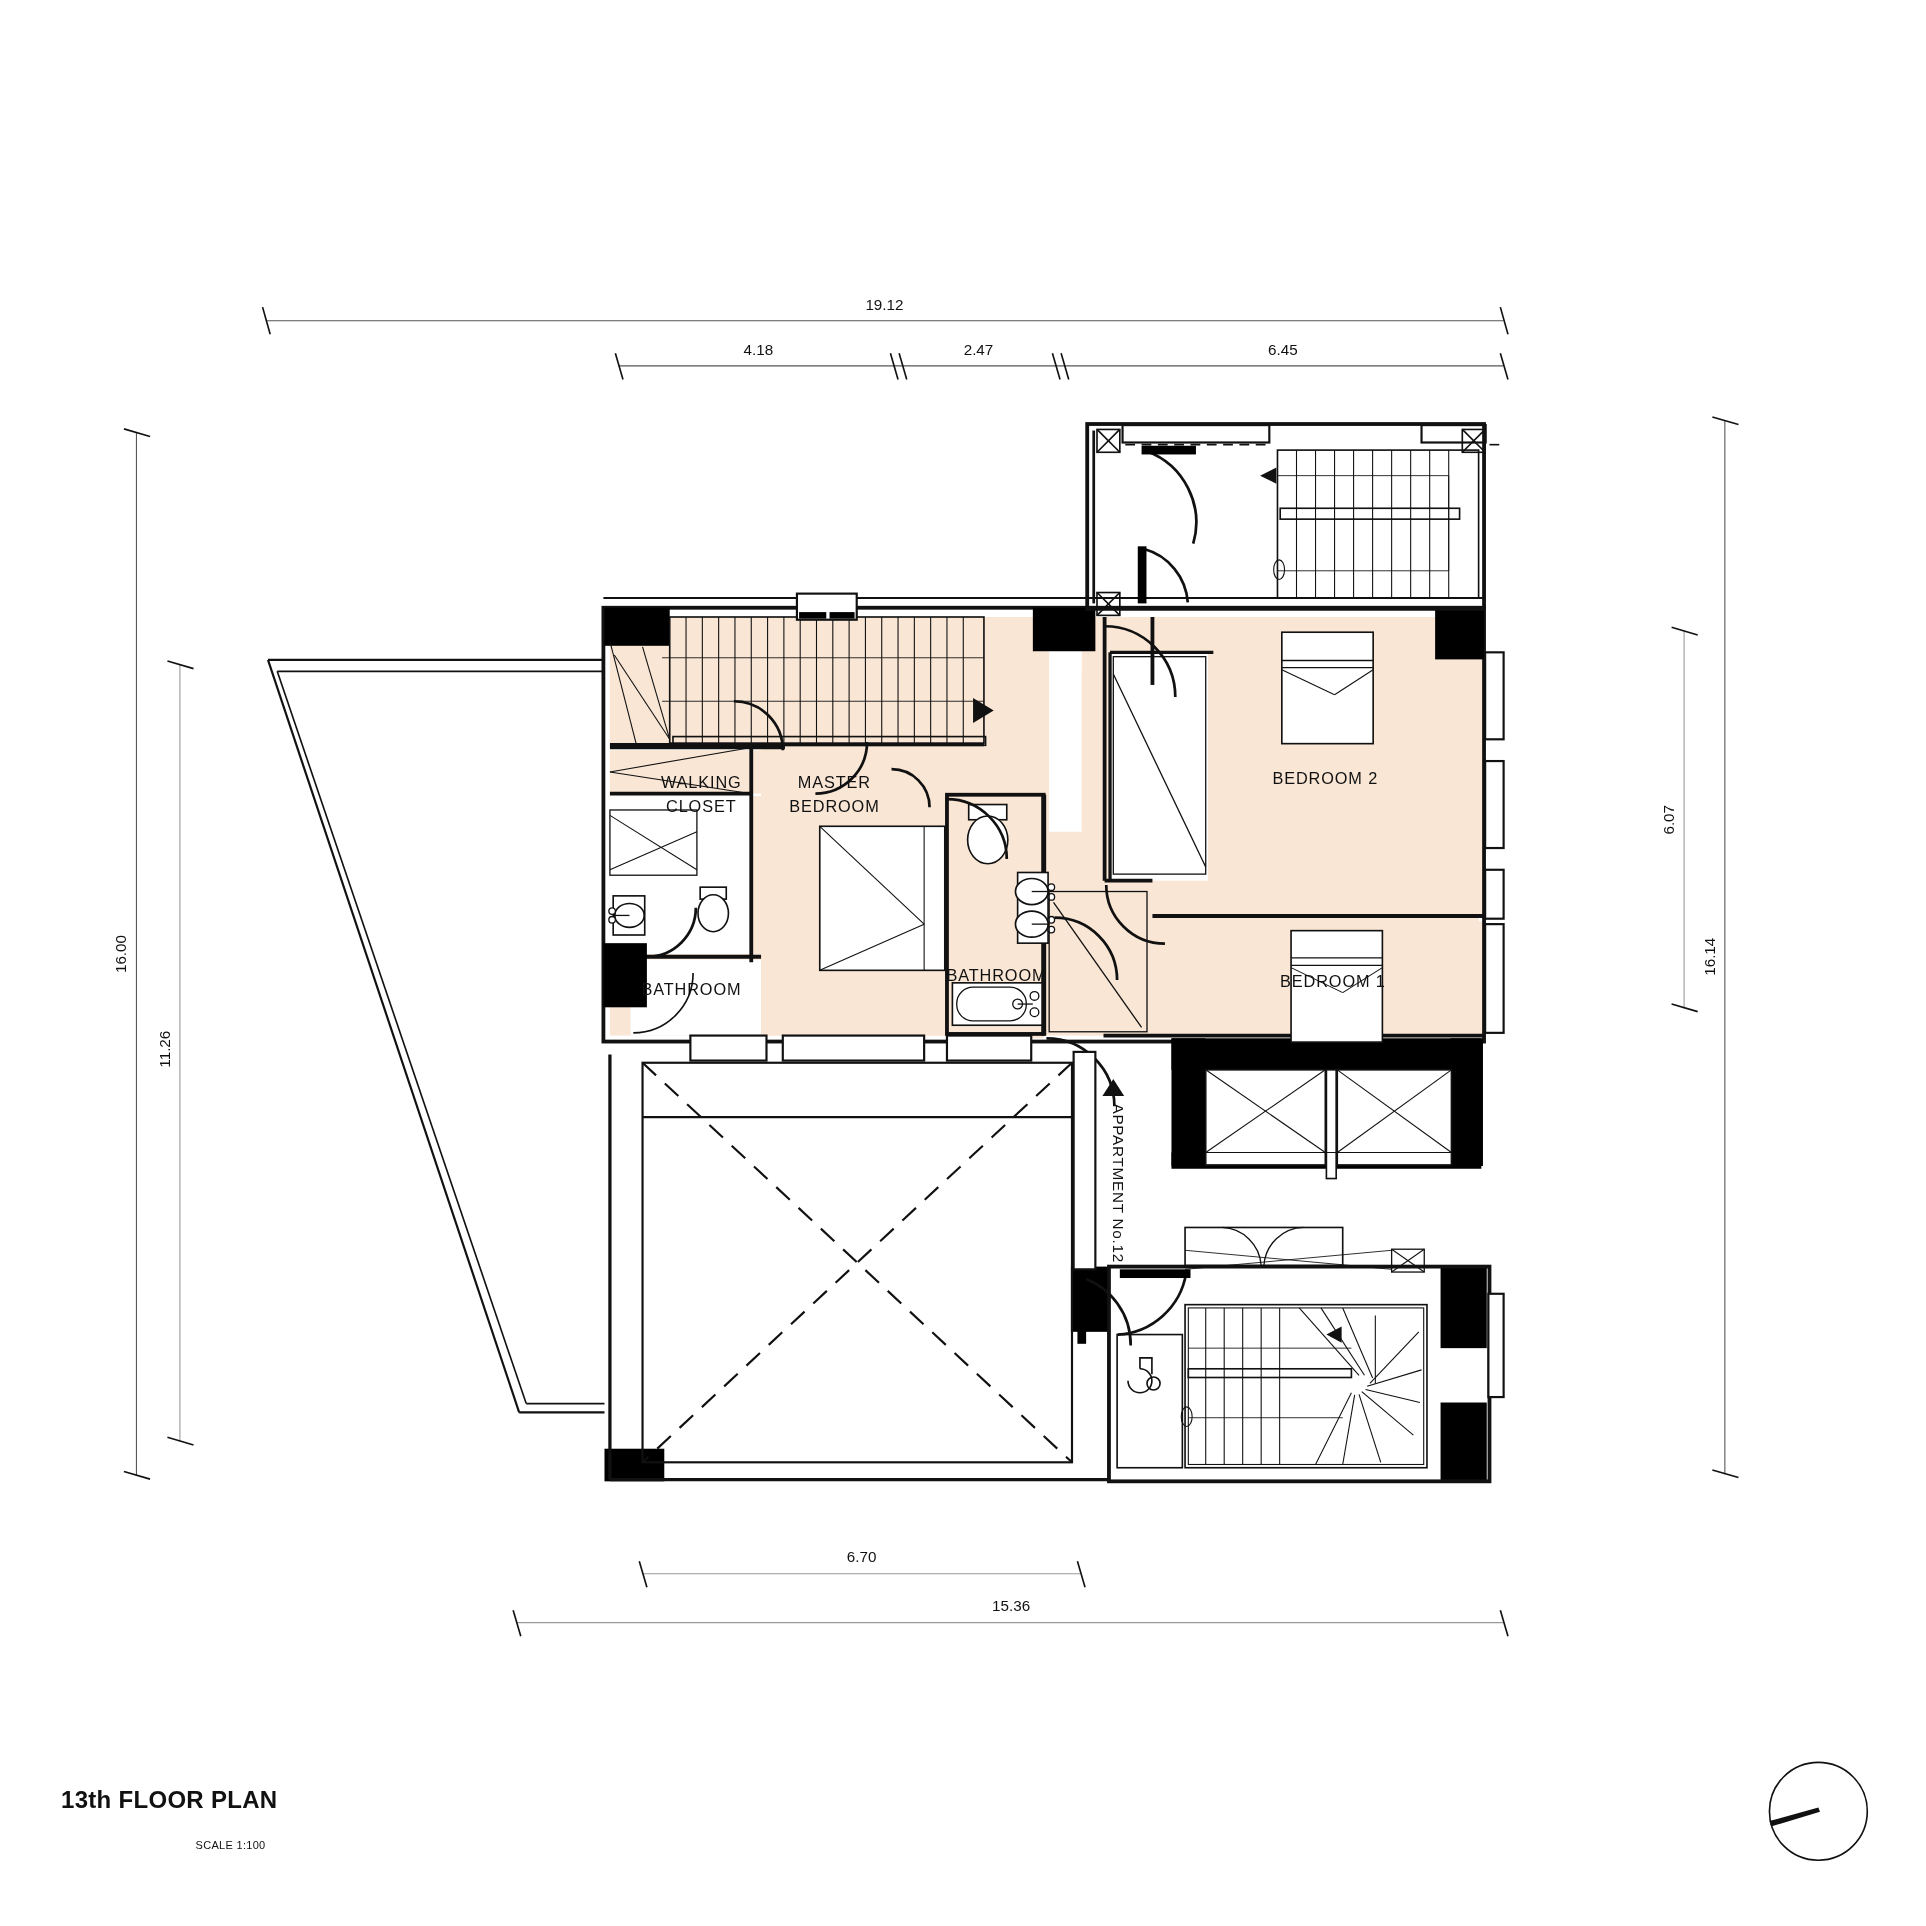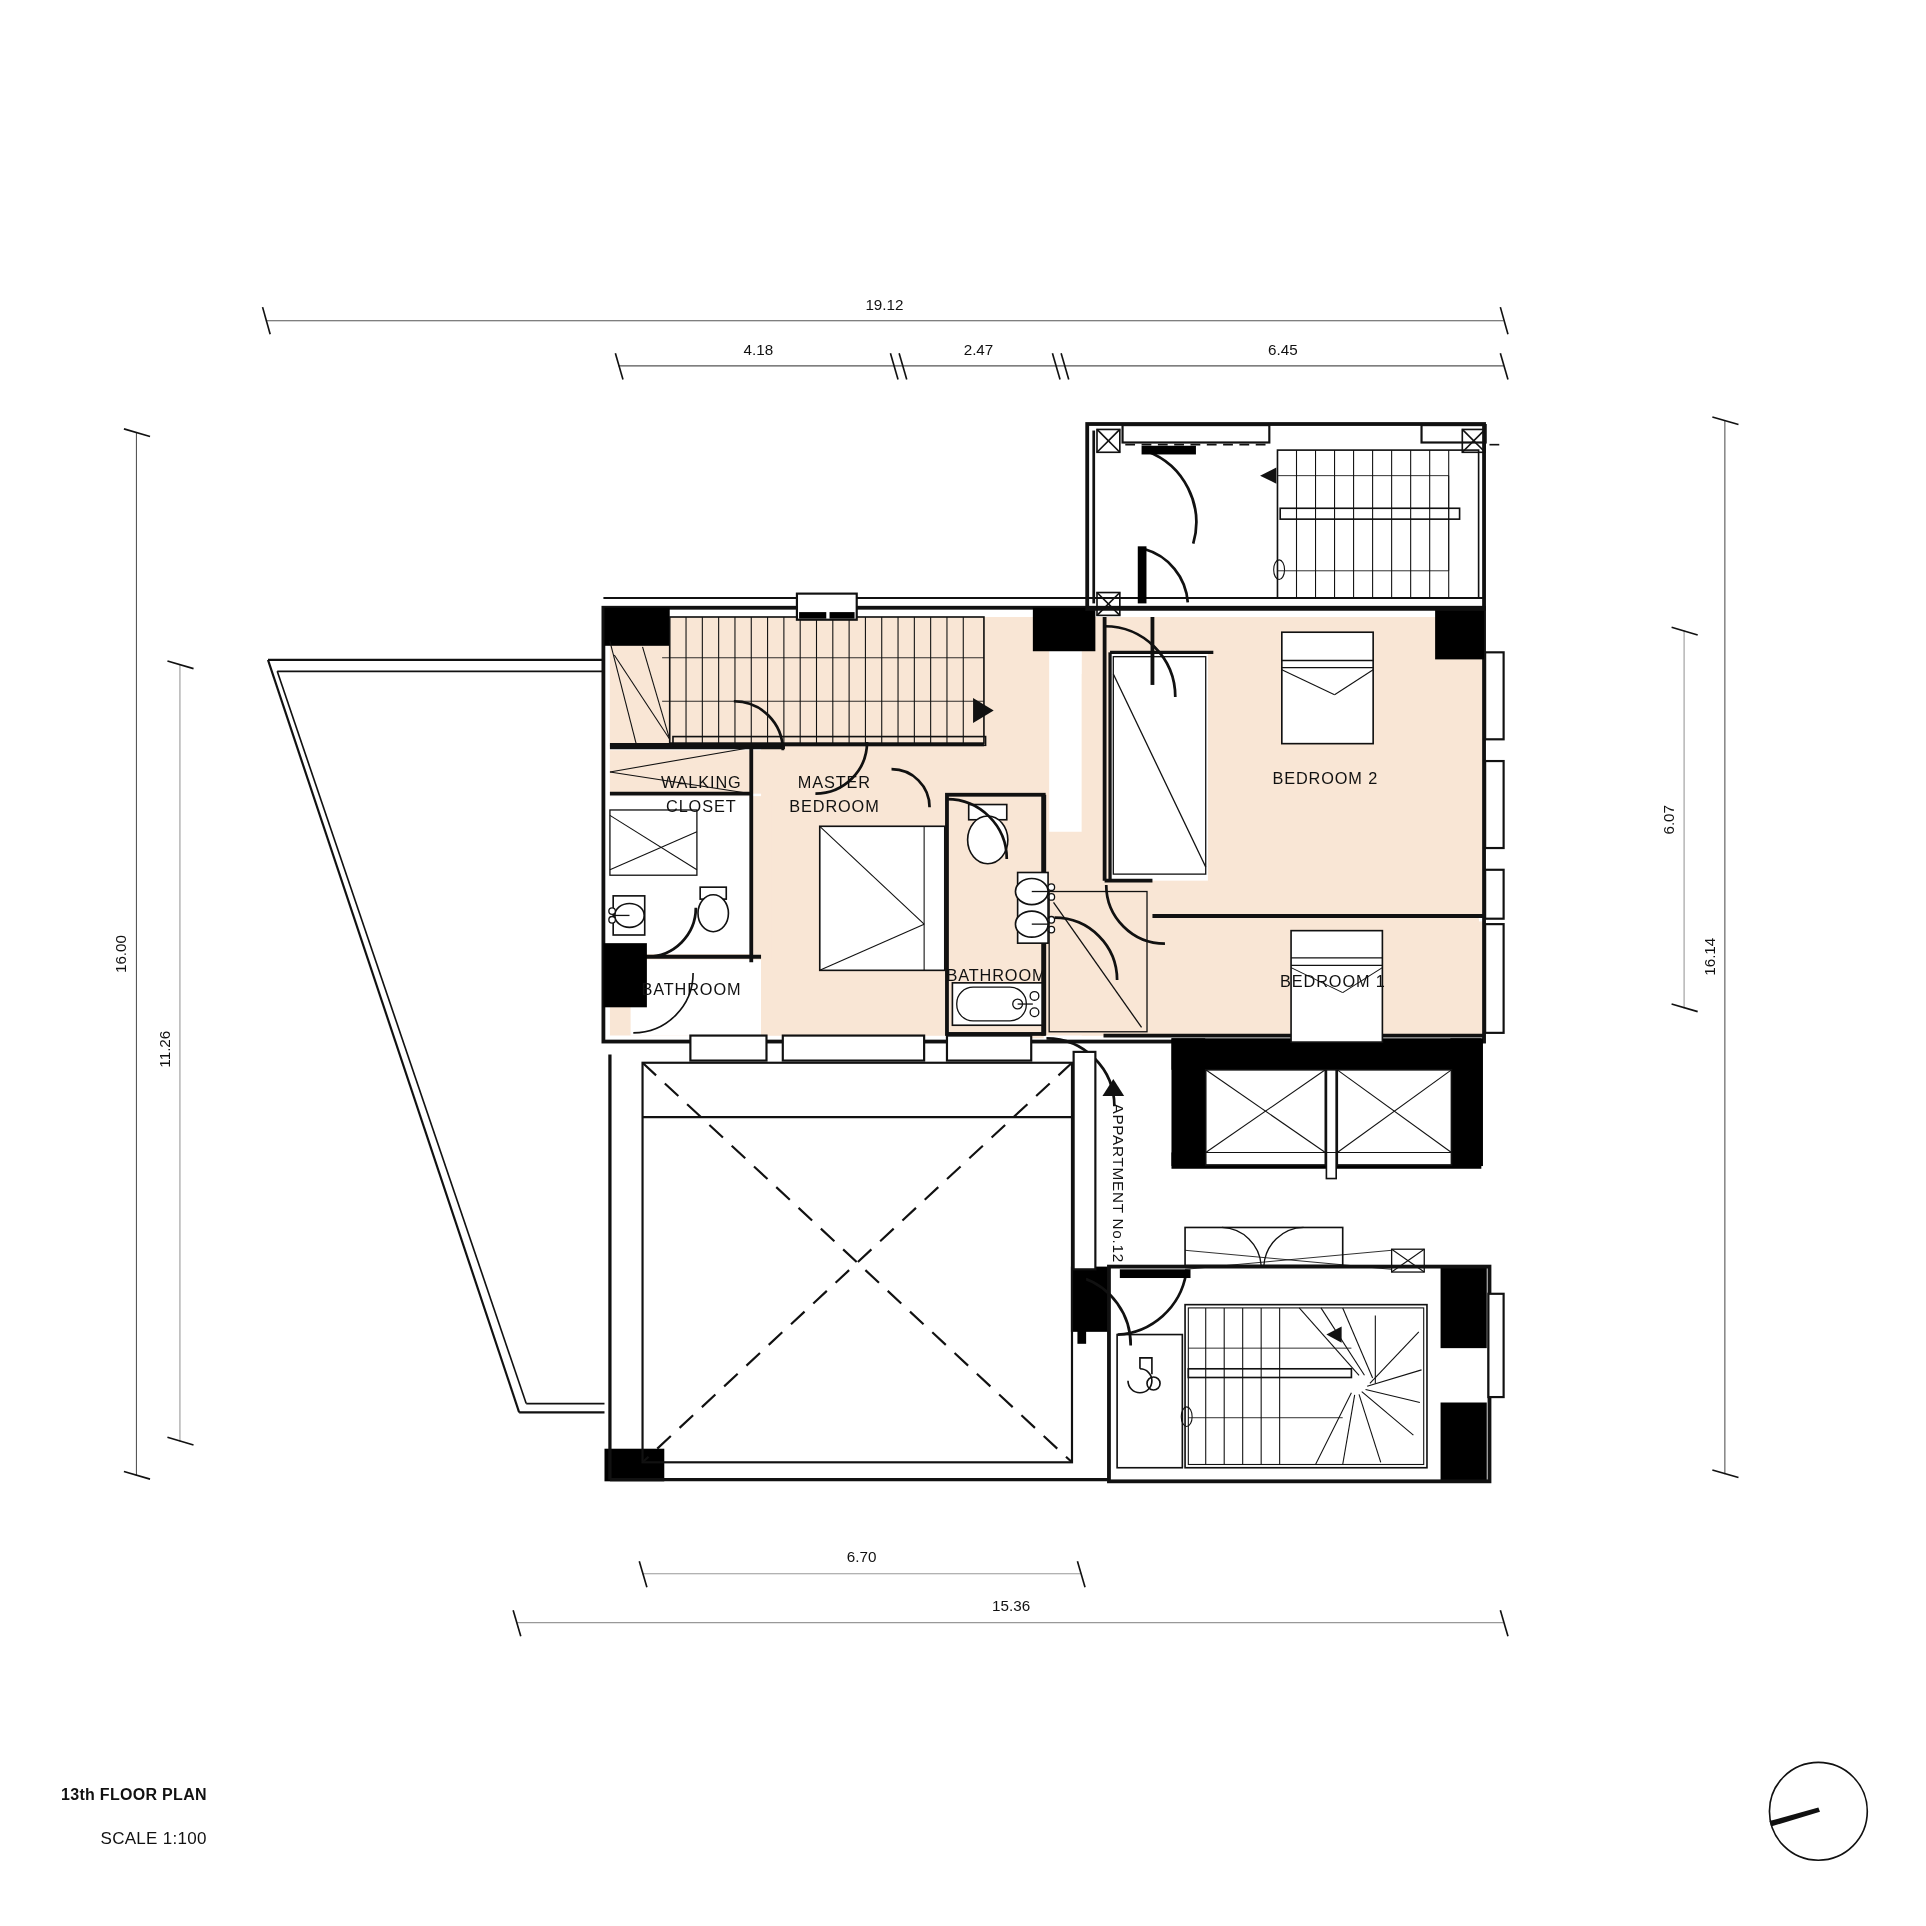--- a/index.html
+++ b/index.html
@@ -6,22 +6,22 @@
   body{
     width:1926px;height:1926px;
     font-family:"Liberation Sans", sans-serif;
     color:#111;
     position:relative;
     overflow:hidden;
   }
   #sheet{position:absolute;inset:0;text-align:right;}
   svg.plan{position:absolute;left:0;top:0;width:1926px;height:1926px;}
   .title-block{position:absolute;left:61px;top:1786px;}
-  .title-main{font-size:16px;font-weight:700;letter-spacing:0.3px;color:#111;margin:0;}
-  .title-scale{font-size:17px;font-weight:400;letter-spacing:0.3px;color:#111;margin:0;margin-top:25px;}
+  .title-main{font-size:24px;font-weight:700;letter-spacing:0.3px;color:#111;margin:0;}
+  .title-scale{font-size:11px;font-weight:400;letter-spacing:0.3px;color:#111;margin:12px;margin-top:25px;}
   text{font-family:"Liberation Sans", sans-serif;fill:#111;}
 </style>
 </head>
 <body>
 
 <div id="sheet">
 
 <svg class="plan" viewBox="0 0 3543 3543" xmlns="http://www.w3.org/2000/svg">
   <defs>
     <marker id="tick" markerWidth="20" markerHeight="20" refX="10" refY="10" orient="auto">

